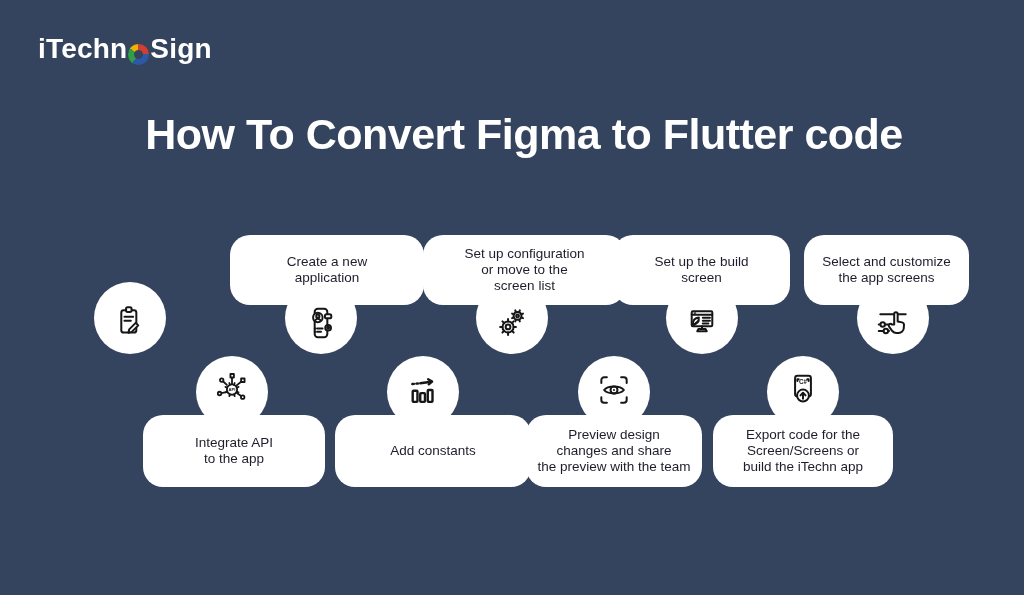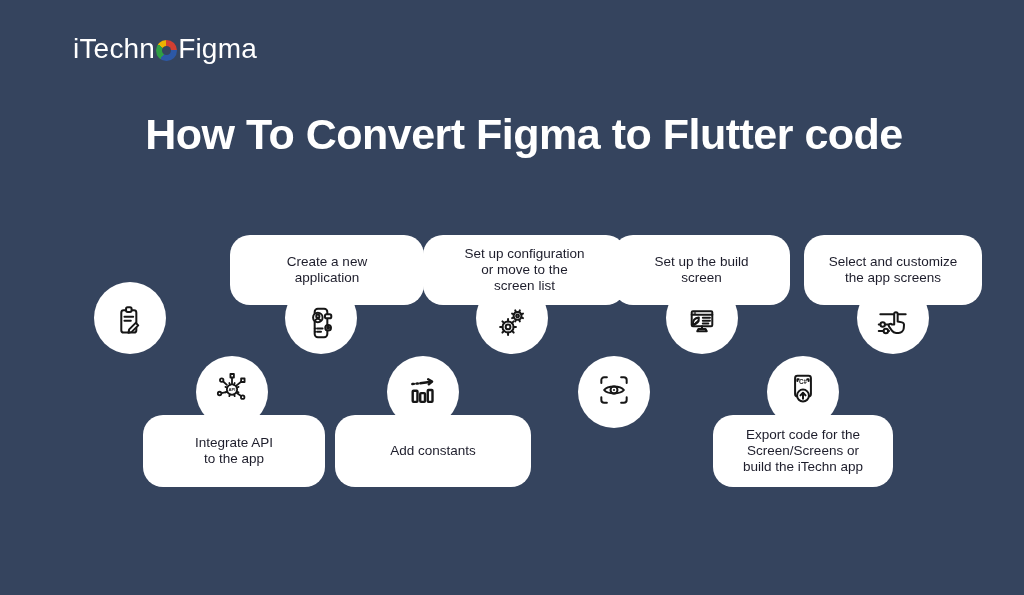--- a/index.html
+++ b/index.html
@@ -3,22 +3,22 @@
 <meta charset="utf-8">
 <style>
   html,body{margin:0;padding:0;}
   body{
     width:1024px;height:595px;position:relative;overflow:hidden;
     background:var(--background,#35445e);
     font-family:"Liberation Sans","DejaVu Sans",sans-serif;
   }
   .stage{position:absolute;inset:0;}
   
-  .logo{position:absolute;left:38px;top:33px;color:#fff;font-size:28px;font-weight:400;
-        letter-spacing:.2px;display:flex;align-items:center;margin-left:35px;}
+  .logo{position:absolute;left:38px;top:33px;color:#fff;font-size:28px;font-weight:700;
+        letter-spacing:.2px;display:flex;align-items:flex-end;}
   .logo-ring{display:inline-block;width:21px;height:21px;border-radius:50%;margin:2px 1px 0 1px;
         position:relative;background:conic-gradient(#d23f31 0 25%,#2c58a6 25% 60%,#2f9e44 60% 85%,#eeb200 85% 100%);}
   .logo-ring::before{content:"";position:absolute;left:6px;top:6px;width:9px;height:9px;border-radius:50%;
         background:var(--background,#35445e);}
   
   .title{position:absolute;left:12px;top:110px;width:1024px;text-align:center;
         color:var(--title-color,#fff);font-size:43px;font-weight:800;letter-spacing:-.5px;
         font-family:"Liberation Sans","DejaVu Sans",sans-serif;}
   
   .card{position:absolute;background:var(--card-bg,#fff);border-radius:20px;z-index:2;
@@ -38,21 +38,21 @@
   .badge svg *{vector-effect:non-scaling-stroke;}
 </style>
 </head>
 <body>
 
 <div class="stage">
 
   <div class="logo">
     <span>iTechn</span>
       <span class="logo-ring" style="background: conic-gradient(rgb(210, 63, 49) 0deg, rgb(210, 63, 49) 25%, rgb(44, 88, 166) 25%, rgb(44, 88, 166) 60%, rgb(47, 158, 68) 60%, rgb(47, 158, 68) 85%, rgb(238, 178, 0) 85%, rgb(238, 178, 0) 100%);"></span>
-      <span>Figma</span>
+      <span>Sign</span>
   </div>
 
   <div class="title">How To Convert Figma to Flutter code</div>
 
   <div class="badge top" style="left:94px">
     <svg viewBox="0 0 48 48" fill="none" stroke="currentColor" stroke-width="2" stroke-linecap="round" stroke-linejoin="round">
       <rect x="13" y="8" width="19" height="28" rx="3"></rect>
       <rect x="19" y="4" width="7" height="6" rx="2" fill="#fff"></rect>
       <line x1="17" y1="16" x2="28" y2="16"></line>
         <line x1="17" y1="21" x2="25" y2="21"></line>
@@ -129,21 +129,21 @@
   </div>
   <div class="card top" style="left:423px;width:203px">
     <span class="label">Set up configuration
 or move to the
 screen list</span>
   </div>
   <div class="card top" style="left:613px;width:177px">
     <span class="label">Set up the build
 screen</span>
   </div>
-  <div class="card top" style="left:804px;width:178px">
+  <div class="card top" style="left:804px;width:165px">
     <span class="label">Select and customize
 the app screens</span>
   </div>
 
   <div class="badge bot" style="left:196px">
     <svg viewBox="0 0 48 48" fill="none" stroke="currentColor" stroke-width="1.8" stroke-linecap="round" stroke-linejoin="round">
       <line x1="24" y1="16" x2="24" y2="8.5"></line>
         <line x1="29.5" y1="18.5" x2="35.5" y2="13.5"></line>
       <line x1="30.5" y1="28" x2="35.5" y2="31.5"></line>
         <line x1="17.5" y1="17.5" x2="12.5" y2="13"></line>
@@ -199,19 +199,24 @@
     </svg>
   </div>
 
   <div class="card bot" style="left:143px;width:182px">
     <span class="label">Integrate API
 to the app</span>
   </div>
   <div class="card bot" style="left:335px;width:196px">
     <span class="label">Add constants</span>
   </div>
+  <div class="card bot" style="left:526px;width:176px">
+    <span class="label">Preview design
+changes and share
+the preview with the team</span>
+  </div>
   <div class="card bot" style="left:713px;width:180px">
     <span class="label">Export code for the
 Screen/Screens or
 build the iTechn app</span>
   </div>
 
 </div>
 
 </body></html>

